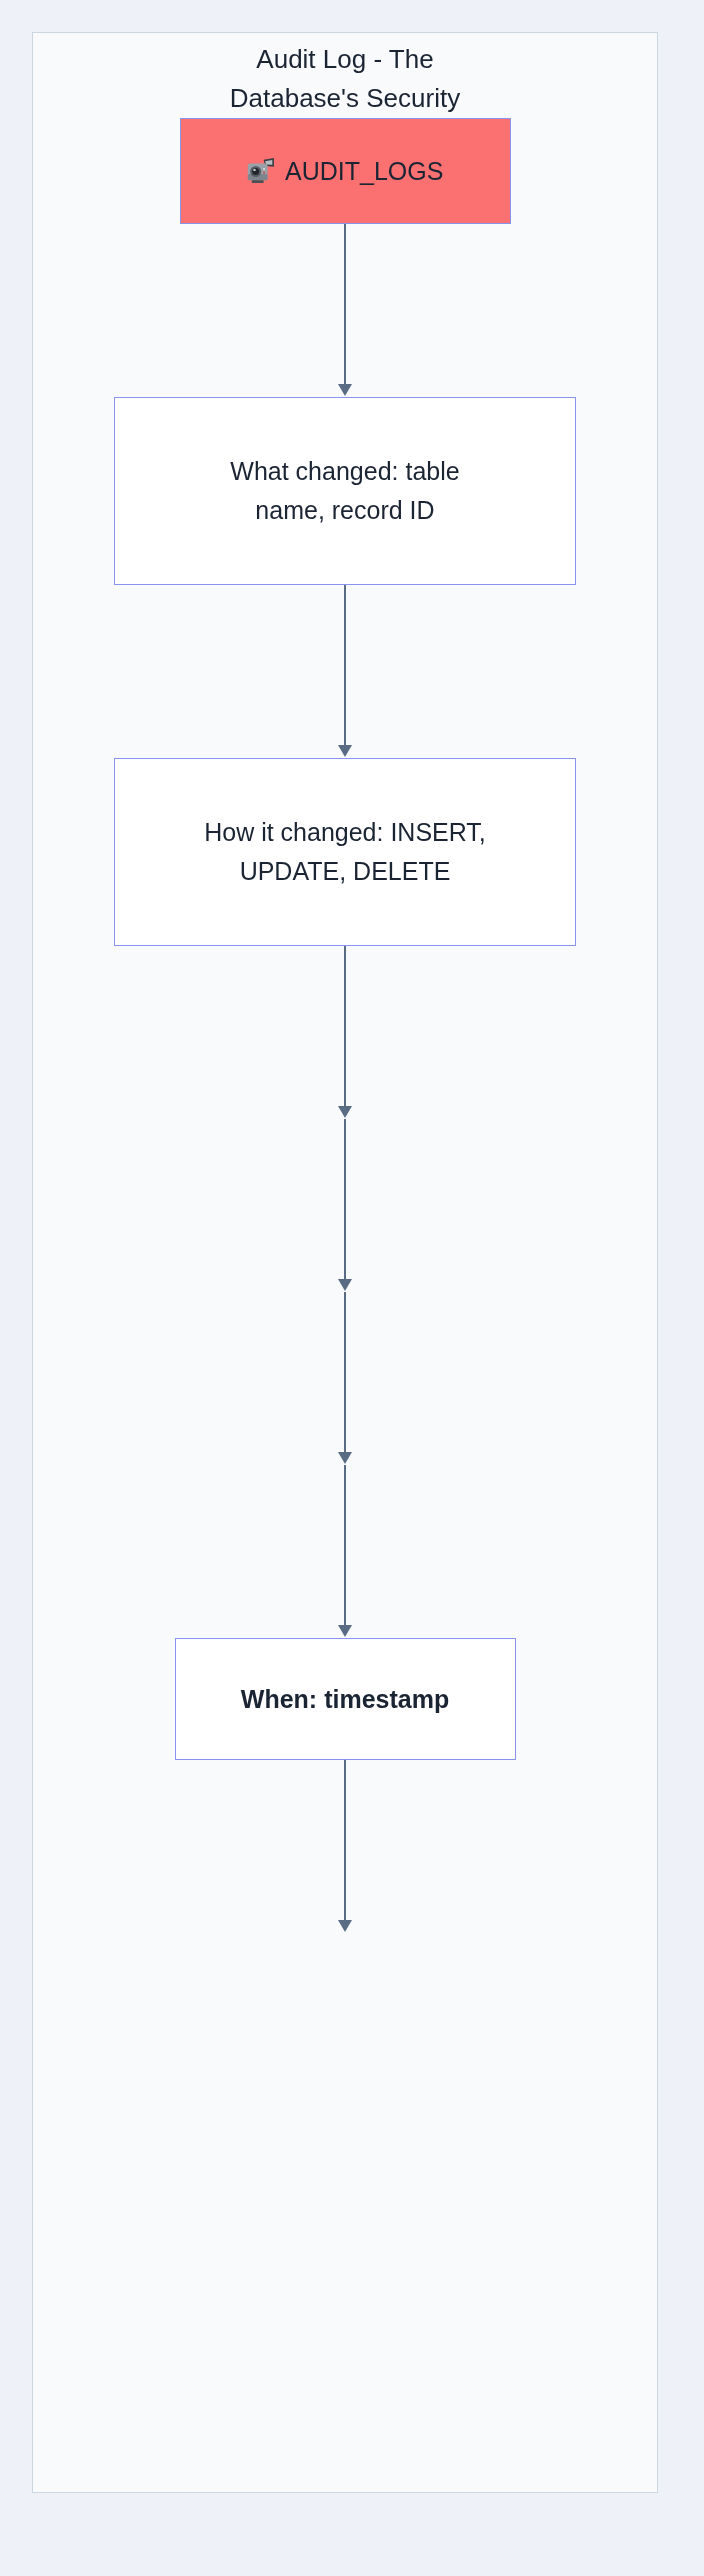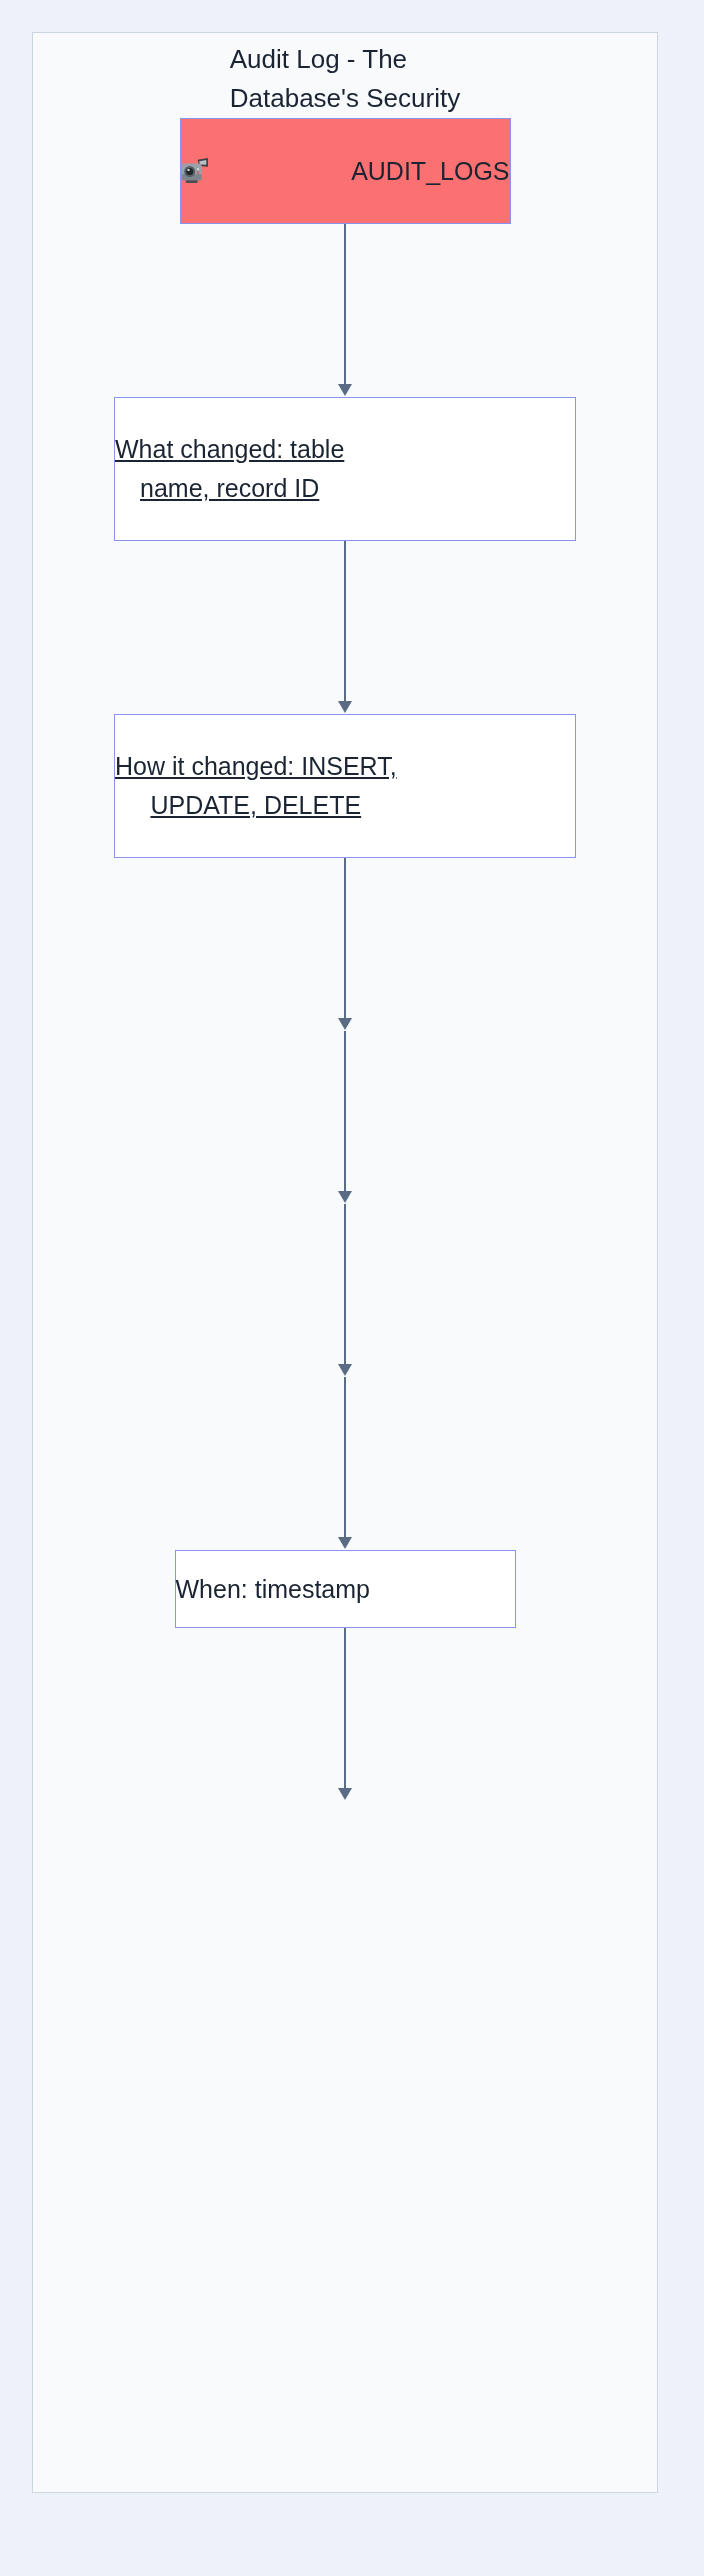--- a/index.html
+++ b/index.html
@@ -16,41 +16,42 @@
     box-sizing:border-box;
     background:#f8fafc;
     border:1.7px solid #ccd5e2;
     display:flex;flex-direction:column;align-items:center;
   }
   .title{
     margin-top:6.7px;
     height:77px;
     font-size:26px;line-height:39px;
     color:#1b2433;
+    text-align:center;
     white-space:pre-line;
   }
   .node{
     box-sizing:border-box;
     border:1.7px solid #8a94ef;
     background:#ffffff;
     color:#1b2433;
     font-size:25px;line-height:39px;
-    display:flex;align-items:center;justify-content:space-between;
+    display:flex;align-items:center;justify-content:center;
     text-align:center;
     white-space:pre-line;
     flex:none;
   }
   .node.root{
     width:331px;height:106px;
     background:#fb7171;
     gap:10px;
     margin-top:1.7px;
   }
-  .node.wide{width:462px;height:144px;text-decoration:underline;}
-  .node.small{width:341px;height:78px;}
+  .node.wide{width:462px;height:188px;}
+  .node.small{width:341px;height:122px;font-weight:bold;}
   .cam-icon{display:flex;align-items:center;}
   .arrow{
     position:relative;
     width:15px;height:173px;
     flex:none;
   }
   .arrow::before{
     content:"";
     position:absolute;left:6.7px;top:0;
     height:161px;width:1.7px;

